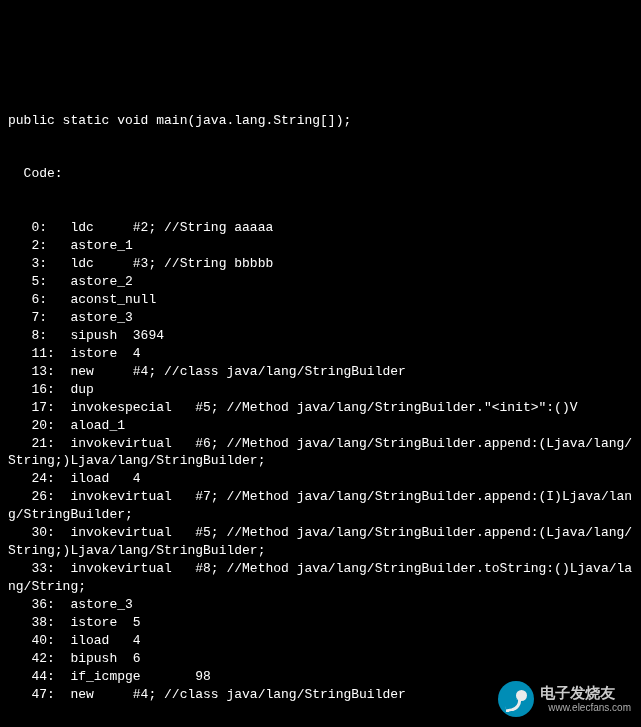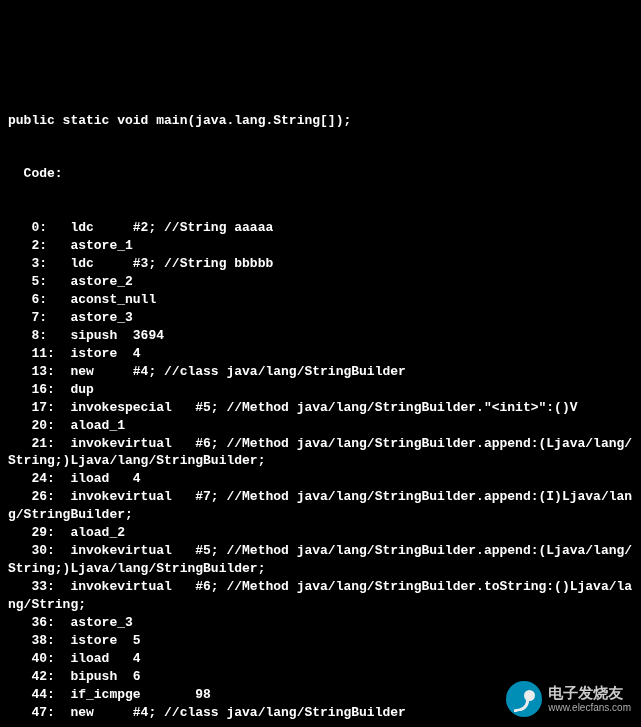--- a/index.html
+++ b/index.html
@@ -15,21 +15,20 @@
       line-height: 1.38;
       padding: 4px 8px;
       width: 641px;
       height: 727px;
       overflow: hidden;
       position: relative;
       white-space: pre;
     }
     .line {
       white-space: pre;
-      font-weight: bold;
     }
     .watermark {
       position: absolute;
       right: 10px;
       bottom: 10px;
       display: flex;
       align-items: center;
       gap: 6px;
       opacity: 0.92;
     }
@@ -71,38 +70,39 @@
     .watermark-cn {
       font-family: "Microsoft YaHei", sans-serif;
       font-size: 15px;
       color: #ddd;
       font-weight: bold;
     }
     .watermark-url {
       font-family: Arial, sans-serif;
       font-size: 10px;
       color: #bbb;
+      margin-left: 8px;
     }
     #code-container {
       position: relative;
       z-index: 1;
     }
   </style>
 </head>
 <body>
 
 
 
 <div id="code-container">
   <div class="line">public static void main(java.lang.String[]);</div>
   <div class="line">  Code:</div>
   <div id="lines"><div class="line">   0:   ldc     #2; //String aaaaa</div><div class="line">   2:   astore_1</div><div class="line">   3:   ldc     #3; //String bbbbb</div><div class="line">   5:   astore_2</div><div class="line">   6:   aconst_null</div><div class="line">   7:   astore_3</div><div class="line">   8:   sipush  3694</div><div class="line">   11:  istore  4</div><div class="line">   13:  new     #4; //class java/lang/StringBuilder</div><div class="line">   16:  dup</div><div class="line">   17:  invokespecial   #5; //Method java/lang/StringBuilder."&lt;init&gt;":()V</div><div class="line">   20:  aload_1</div><div class="line">   21:  invokevirtual   #6; //Method java/lang/StringBuilder.append:(Ljava/lang/
 String;)Ljava/lang/StringBuilder;</div><div class="line">   24:  iload   4</div><div class="line">   26:  invokevirtual   #7; //Method java/lang/StringBuilder.append:(I)Ljava/lan
-g/StringBuilder;</div><div class="line">   29:  aload_2</div><div class="line">   30:  invokevirtual   #5; //Method java/lang/StringBuilder.append:(Ljava/lang/
-String;)Ljava/lang/StringBuilder;</div><div class="line">   33:  invokevirtual   #6; //Method java/lang/StringBuilder.toString:()Ljava/la
+g/StringBuilder;</div><div class="line">   30:  invokevirtual   #5; //Method java/lang/StringBuilder.append:(Ljava/lang/
+String;)Ljava/lang/StringBuilder;</div><div class="line">   33:  invokevirtual   #8; //Method java/lang/StringBuilder.toString:()Ljava/la
 ng/String;</div><div class="line">   36:  astore_3</div><div class="line">   38:  istore  5</div><div class="line">   40:  iload   4</div><div class="line">   42:  bipush  6</div><div class="line">   44:  if_icmpge       98</div><div class="line">   47:  new     #4; //class java/lang/StringBuilder</div></div>
 </div>
 
 <div class="watermark">
   <div class="watermark-icon"></div>
   <div class="watermark-text">
     <span class="watermark-cn">电子发烧友</span>
     <span class="watermark-url">www.elecfans.com</span>
   </div>
 </div>

